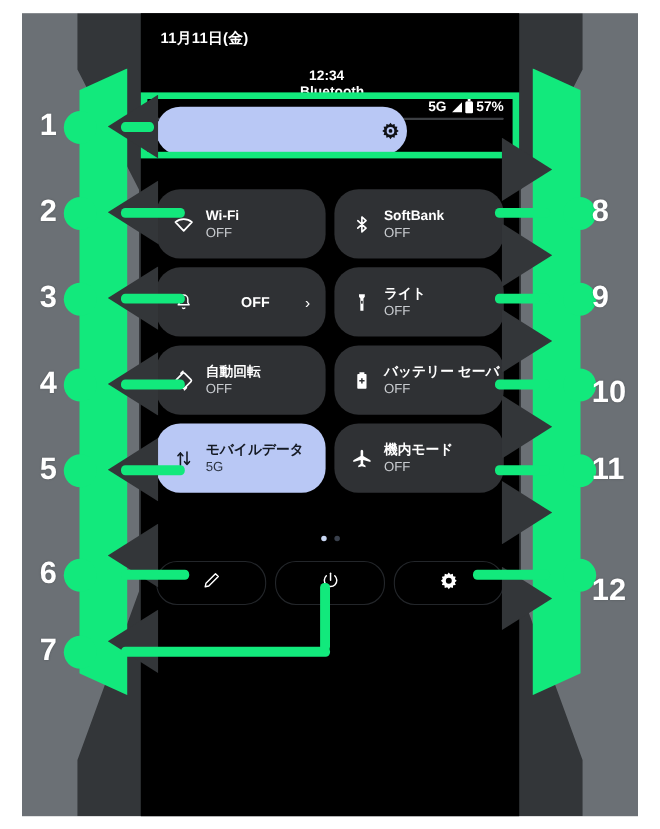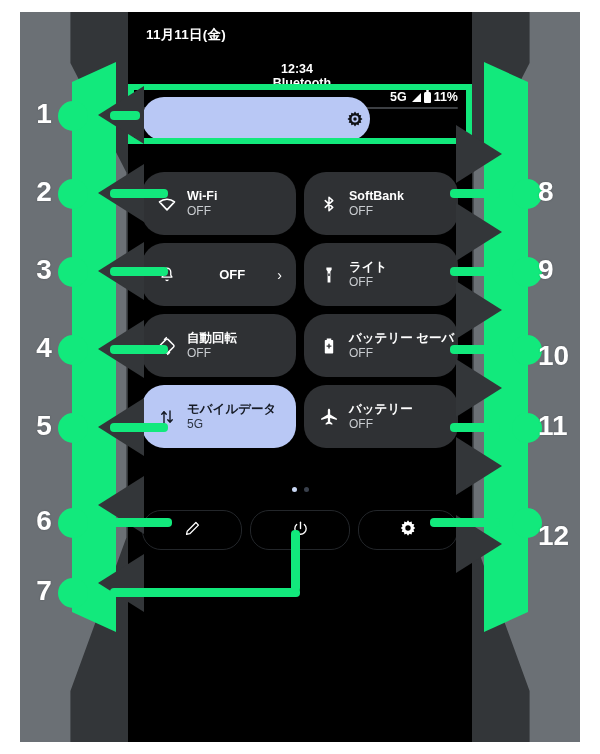--- a/index.html
+++ b/index.html
@@ -310,21 +310,21 @@
 
     <div class="status-date">11月11日(金)</div>
 
     <div class="status-bar">
       <span class="status-time">12:34</span>
       <span class="status-carrier">Bluetooth</span>
       <span class="status-right">
         <span>5G</span>
         <span class="sig-tri"></span>
         <span class="batt"></span>
-        <span>11%</span>
+        <span>57%</span>
       </span>
     </div>
 
     <div class="slider-row">
       <div class="slider-track"></div>
       <div class="slider-fill"></div>
       <div class="slider-knob-icon">
         <svg width="18" height="18" viewBox="0 0 24 24" fill="currentColor">
           <path d="M12 2l1.9 2.6L17 3.6l.3 3.1 3.1.3-1 3.1L22 12l-2.6 1.9 1 3.1-3.1.3-.3 3.1-3.1-1L12 22l-1.9-2.6-3.1 1-.3-3.1-3.1-.3 1-3.1L2 12l2.6-1.9-1-3.1 3.1-.3.3-3.1 3.1 1z"></path>
           <circle cx="12" cy="12" r="4.6" fill="#b9c8f5"></circle>
@@ -424,21 +424,21 @@
         </span>
       </div>
 
       <div class="tile">
         <span class="tile-icon">
           <svg width="20" height="20" viewBox="0 0 24 24" fill="currentColor">
             <path d="M12 2.2c.8 0 1.4.8 1.4 1.8v5.1l8 4.6v2l-8-2.4v4.4l2.6 1.9v1.6L12 20.1l-4 1.1v-1.6l2.6-1.9v-4.4l-8 2.4v-2l8-4.6V4c0-1 .6-1.8 1.4-1.8z"></path>
           </svg>
         </span>
         <span class="tile-text">
-          <span class="tile-title">バッテリー</span>
+          <span class="tile-title">機内モード</span>
           <span class="tile-sub">OFF</span>
         </span>
       </div>
     </div>
 
     <div class="dots">
       <span class="dot on"></span>
       <span class="dot"></span>
     </div>
 

